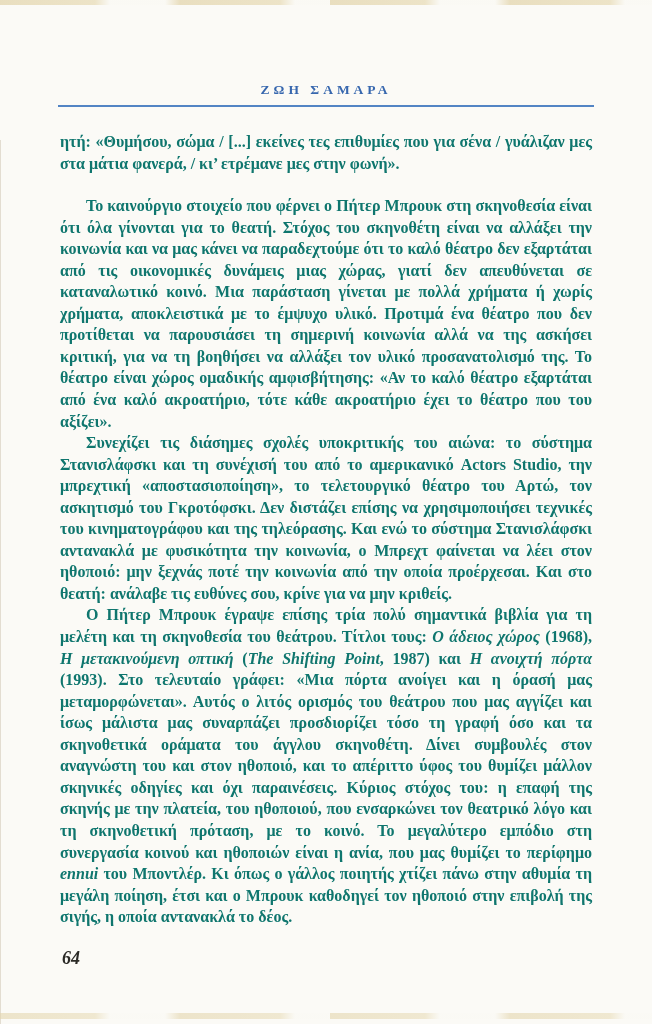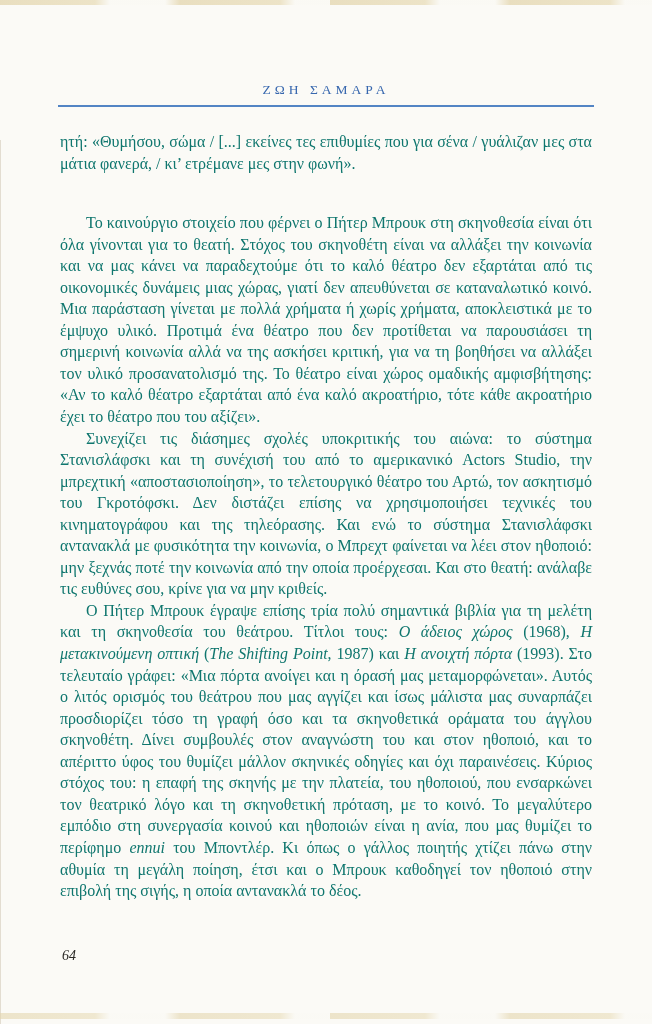--- a/index.html
+++ b/index.html
@@ -6,20 +6,21 @@
   body {
     width: 652px; height: 1024px;
     background: #ffffff;
     font-family: "Liberation Serif", "DejaVu Serif", serif;
   }
   .page {
     position: relative;
     width: 652px; height: 1024px;
     background: #fbfaf6;
     overflow: hidden;
+    font-weight: bold;
   }
   
   .scan-strip {
     position: absolute; left: 0; right: 0; height: 5px;
     background: repeating-linear-gradient(90deg,
       #e3d5ad 0px, #e8dcb8 95px, #faf9f4 110px, #faf9f4 165px,
       #e3d5ad 180px, #e8dcb8 280px, #faf9f4 295px, #faf9f4 330px);
     opacity: .75;
   }
   .scan-strip.top { top: 0; }
@@ -46,26 +47,26 @@
     line-height: 21.55px;
   }
   .para {
     margin: 0;
     text-align: justify;
     text-indent: 0;
     hyphens: auto;
     -webkit-hyphens: auto;
   }
   .para.indent { text-indent: 26px; }
-  .para.space-before { margin-top: 38px; }
+  .para.space-before { margin-top: 21px; }
   .para em { font-style: italic; }
   .page-number {
     position: absolute; top: 948px; left: 62px;
     font-style: italic;
-    font-size: 14px;
+    font-size: 18px;
     color: #2b2a26;
   }
 </style>
 </head>
 <body>
 
 <div class="page">
   <div class="scan-strip top"></div>
   <div class="scan-line-left"></div>
 

